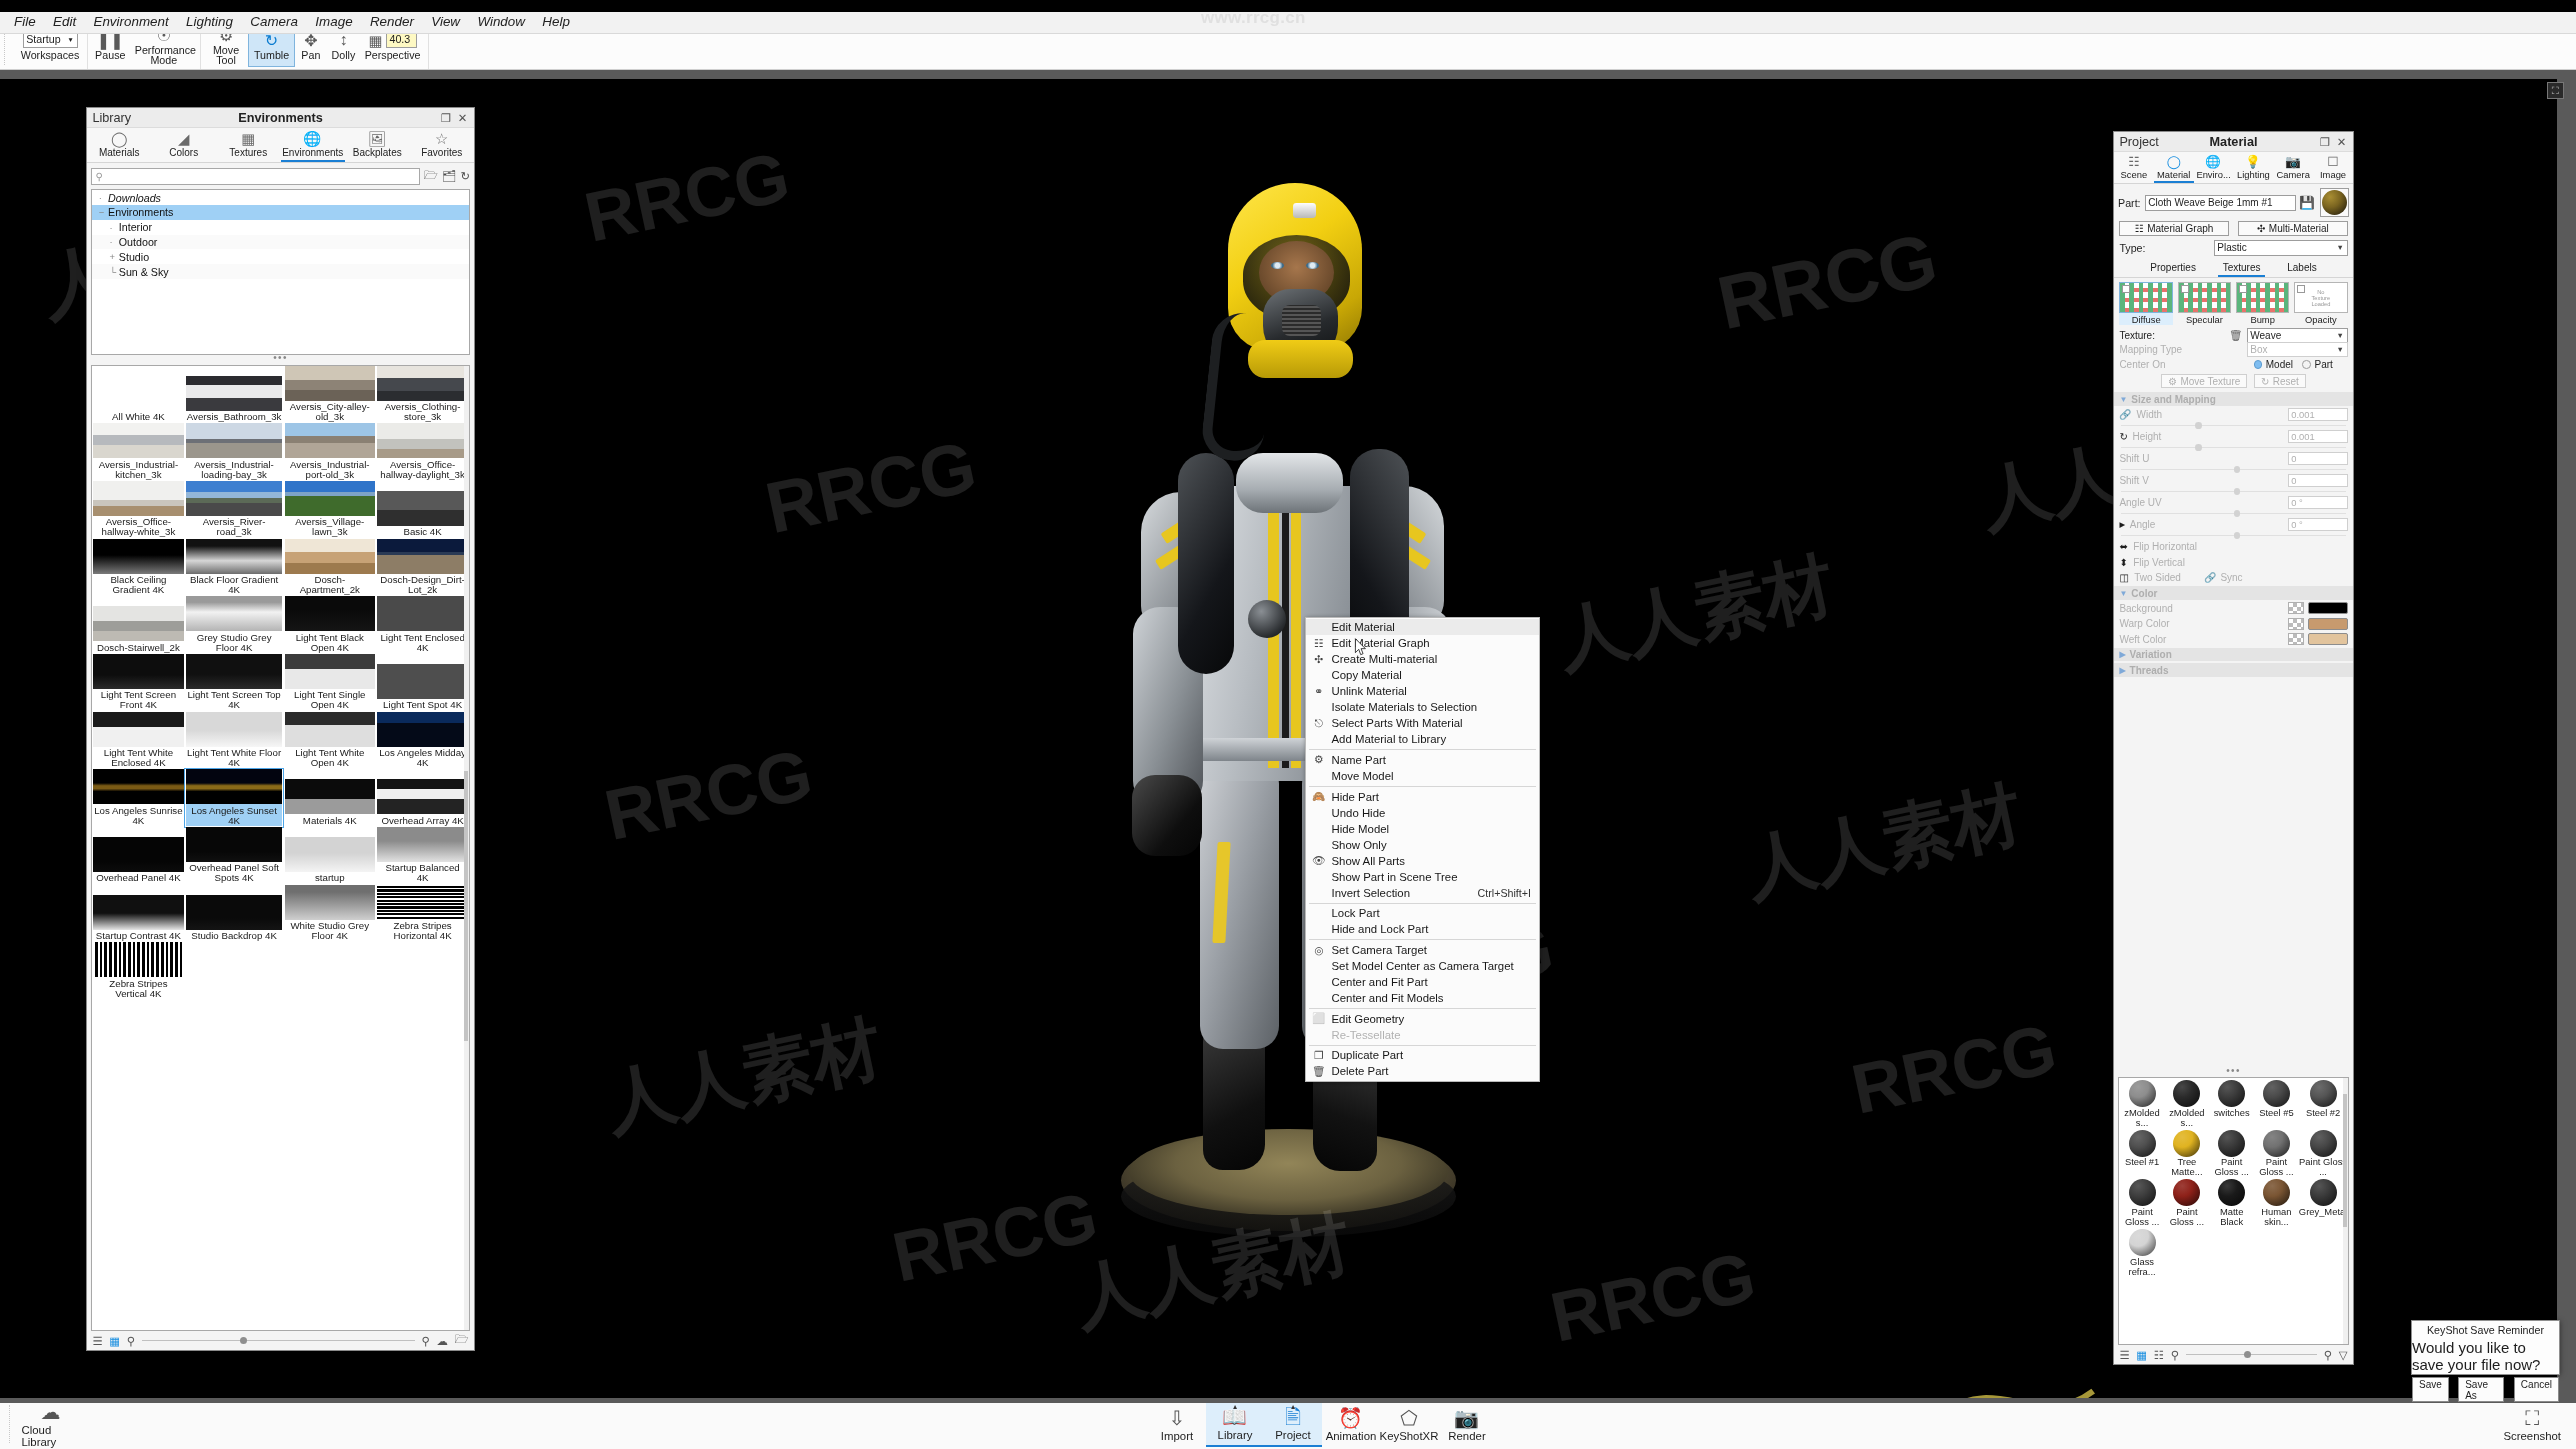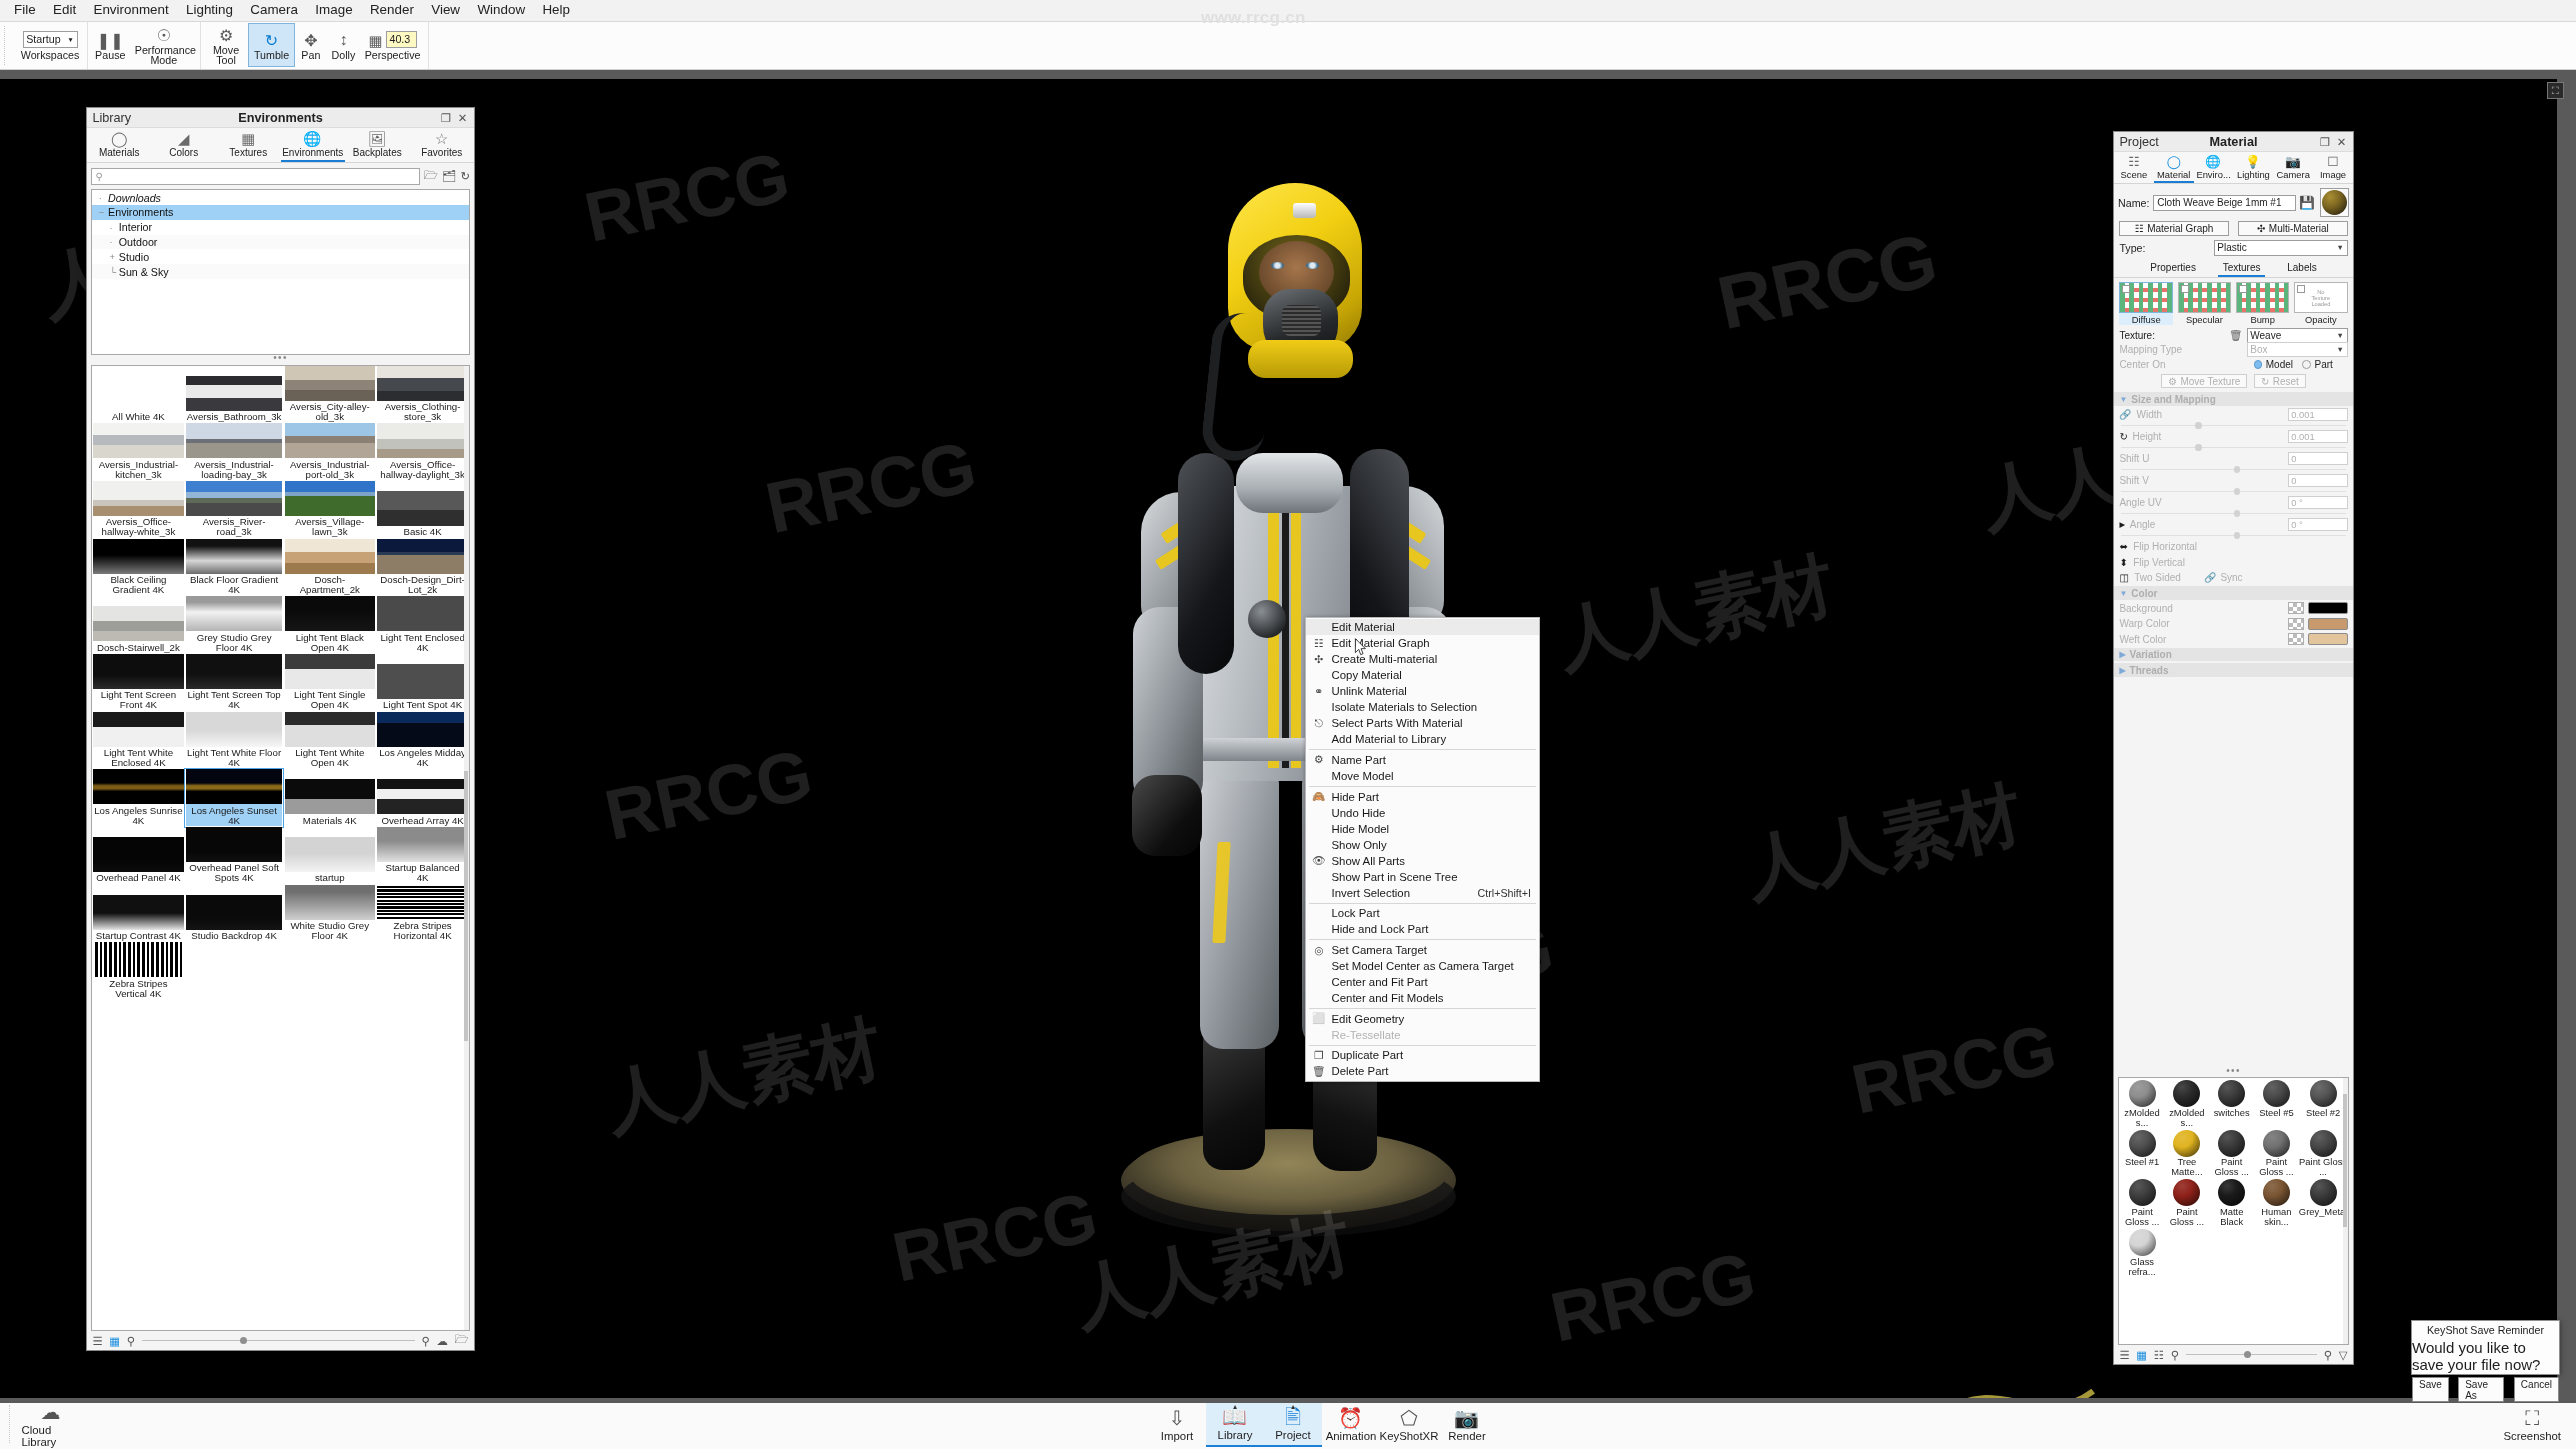--- a/index.html
+++ b/index.html
@@ -1,22 +1,22 @@
 <!DOCTYPE html>
 <html style="font-size:10.7px"><head>
 <meta charset="utf-8">
 <style>
   * { box-sizing: border-box; margin:0; padding:0; }
   html,body { width:2576px; height:1449px; overflow:hidden; background:#000; }
   body { font-family:"Liberation Sans", sans-serif; font-size:14px; color:#1d1d1d; }
 
   
-  #menubar { position:absolute; left:0; top:0; width:2576px; height:21.5px;
+  #menubar { position:absolute; left:0; top:12px; width:2576px; height:21.5px;
              background:#f2f2f2; border-bottom:0.7px solid #d9d9d9; display:flex;
-             align-items:center; padding-left:5.4px; z-index:40; }
+             align-items:center; padding-left:5.4px; z-index:40;font-style:italic; }
   #menubar .mi { padding:0 8.7px; font-size:13.4px; line-height:20px; color:#222; white-space:nowrap; }
   #wm-top { position:absolute; left:1201px; top:8px; font-size:17px; color:#e0e0e0;
             font-weight:bold; letter-spacing:0.3px; z-index:41; }
 
   
   #toolbar { position:absolute; left:0; top:21.5px; width:2576px; height:48px;
              background:#fcfcfc; border-bottom:0.7px solid #cfcfcf; display:flex;
              align-items:stretch; z-index:39; }
   .grip { width:6.7px; border-left:1.3px dotted #c8c8c8; margin:4px 2.7px 4px 4px; }
   .tgroup { display:flex; align-items:center; border-right:0.7px solid #e1e1e1; padding:0 2.7px; }
@@ -809,21 +809,21 @@
         <div class="ti">📷</div>
         <div>Camera</div>
       </div>
       <div class="ptab">
         <div class="ti">☐</div>
         <div>Image</div>
       </div>
     </div>
 
   <div class="namerow">
-    <span class="lb">Name:</span>
+    <span class="lb">Part:</span>
     <span class="namefield">Cloth Weave Beige 1mm #1</span>
     <span style="font-size:12.7px;color:#555;">💾</span>
     <span class="matball">
         <span class="bl"></span>
       </span>
   </div>
 
   <div class="btnrow">
     <div class="pbtn">
       <span>☷</span>

